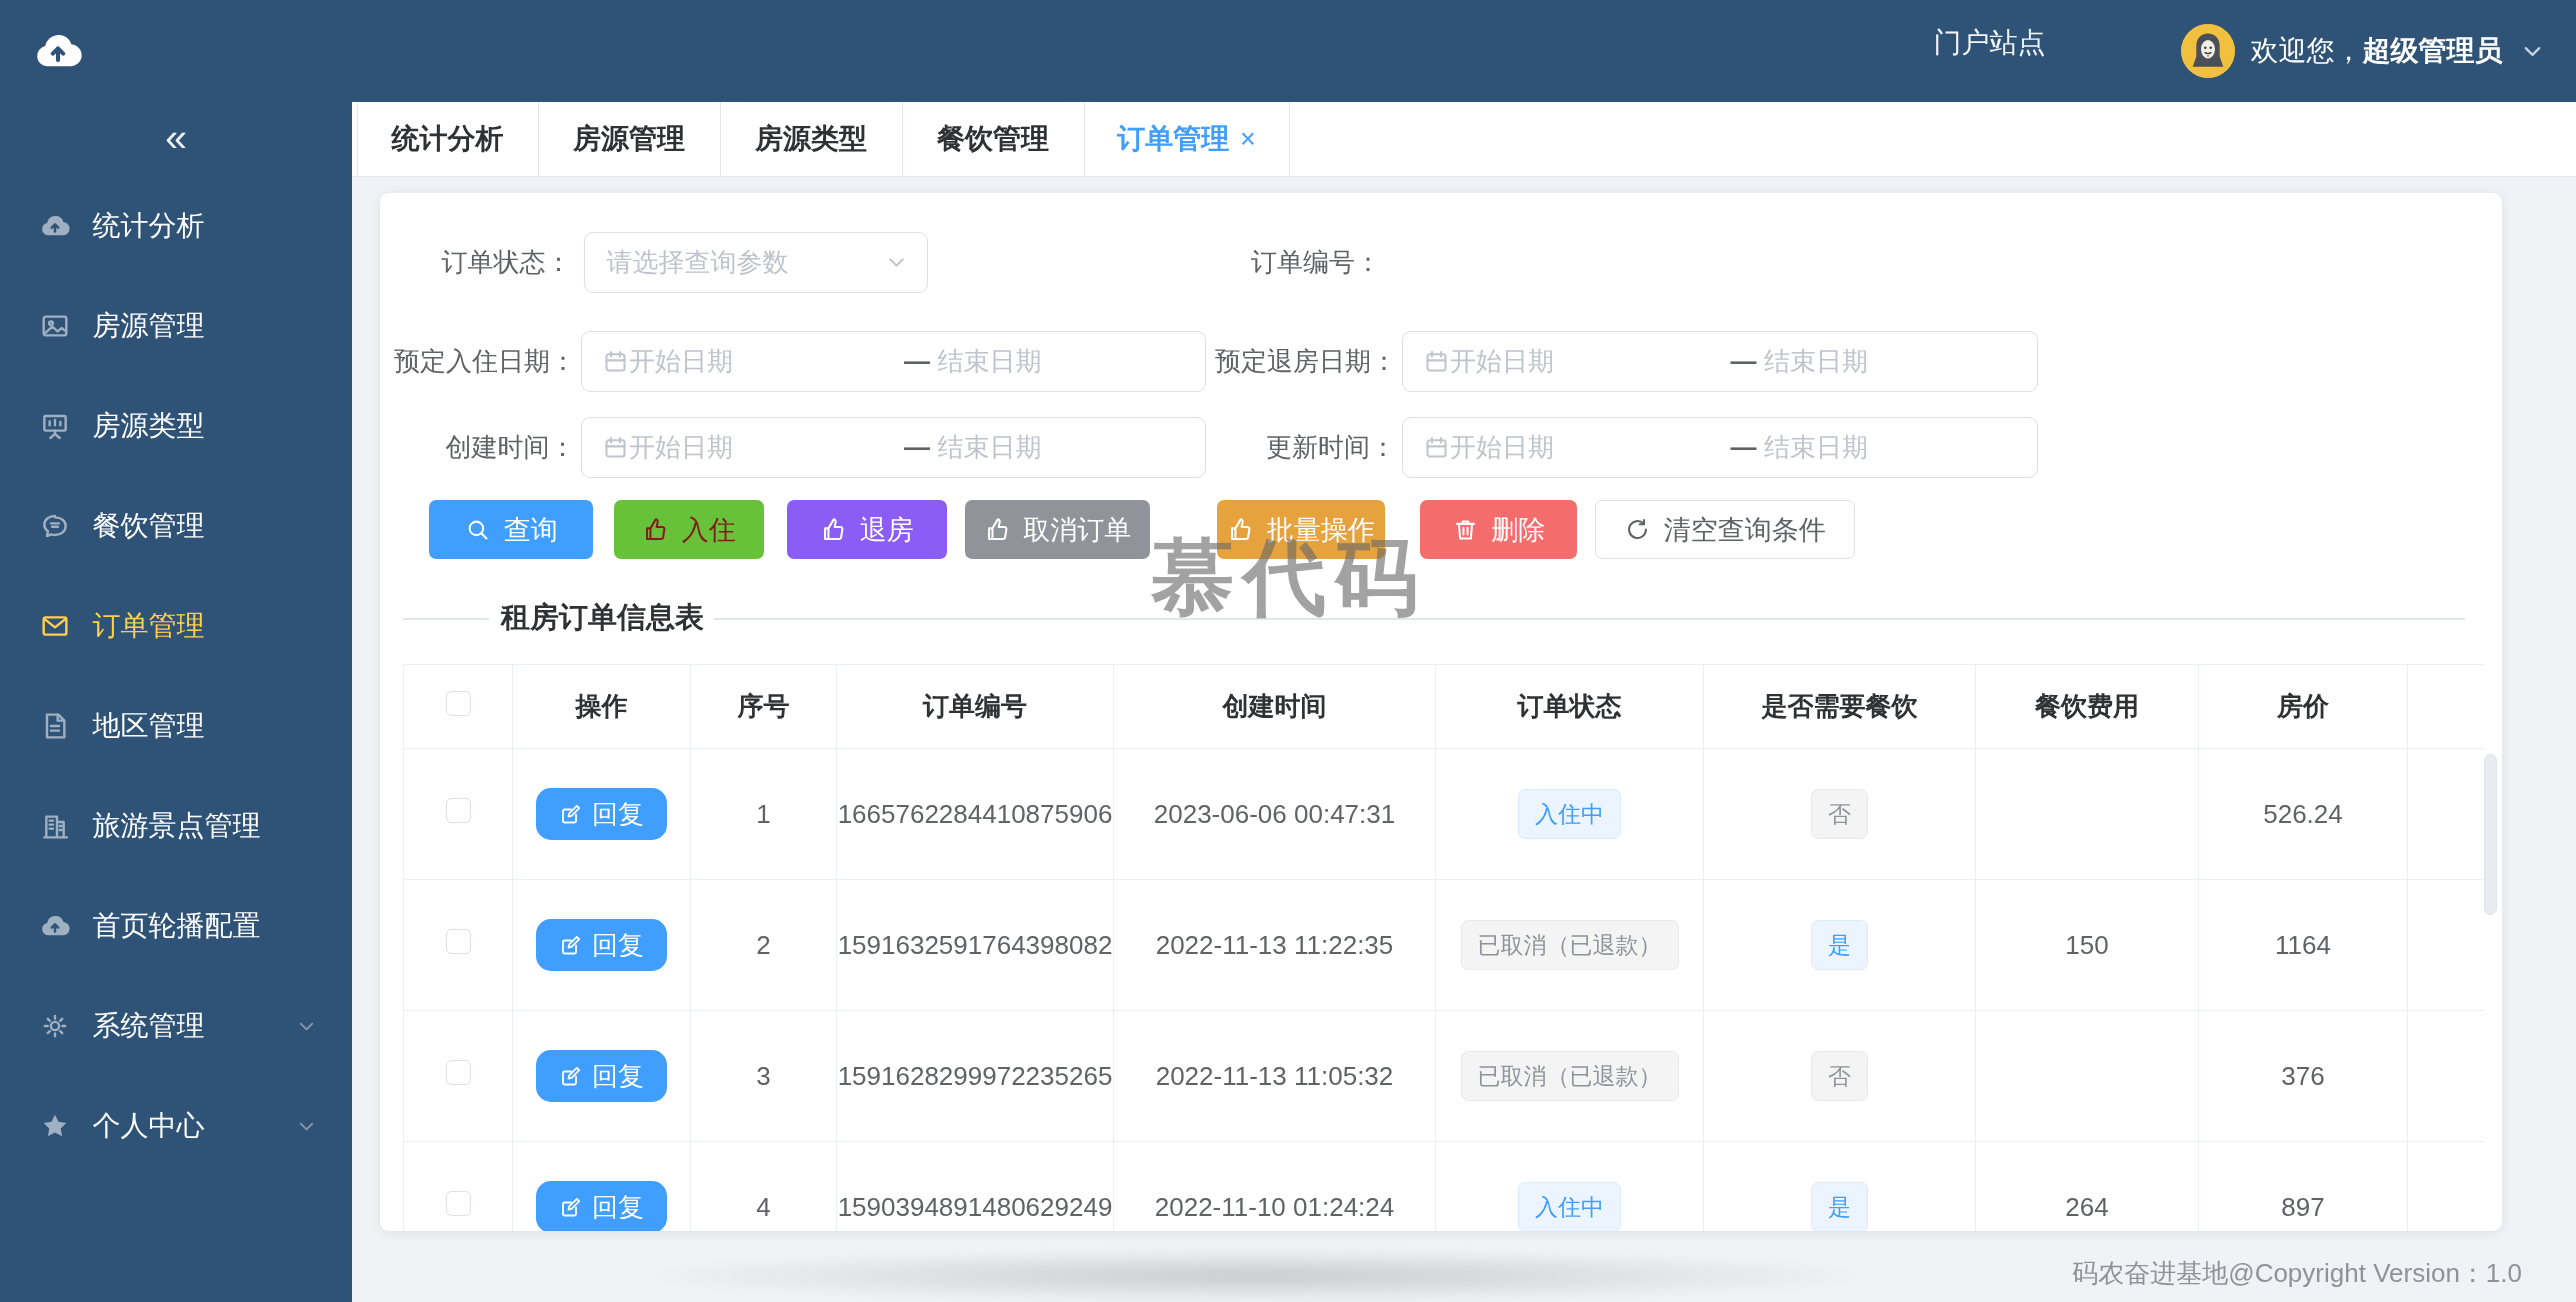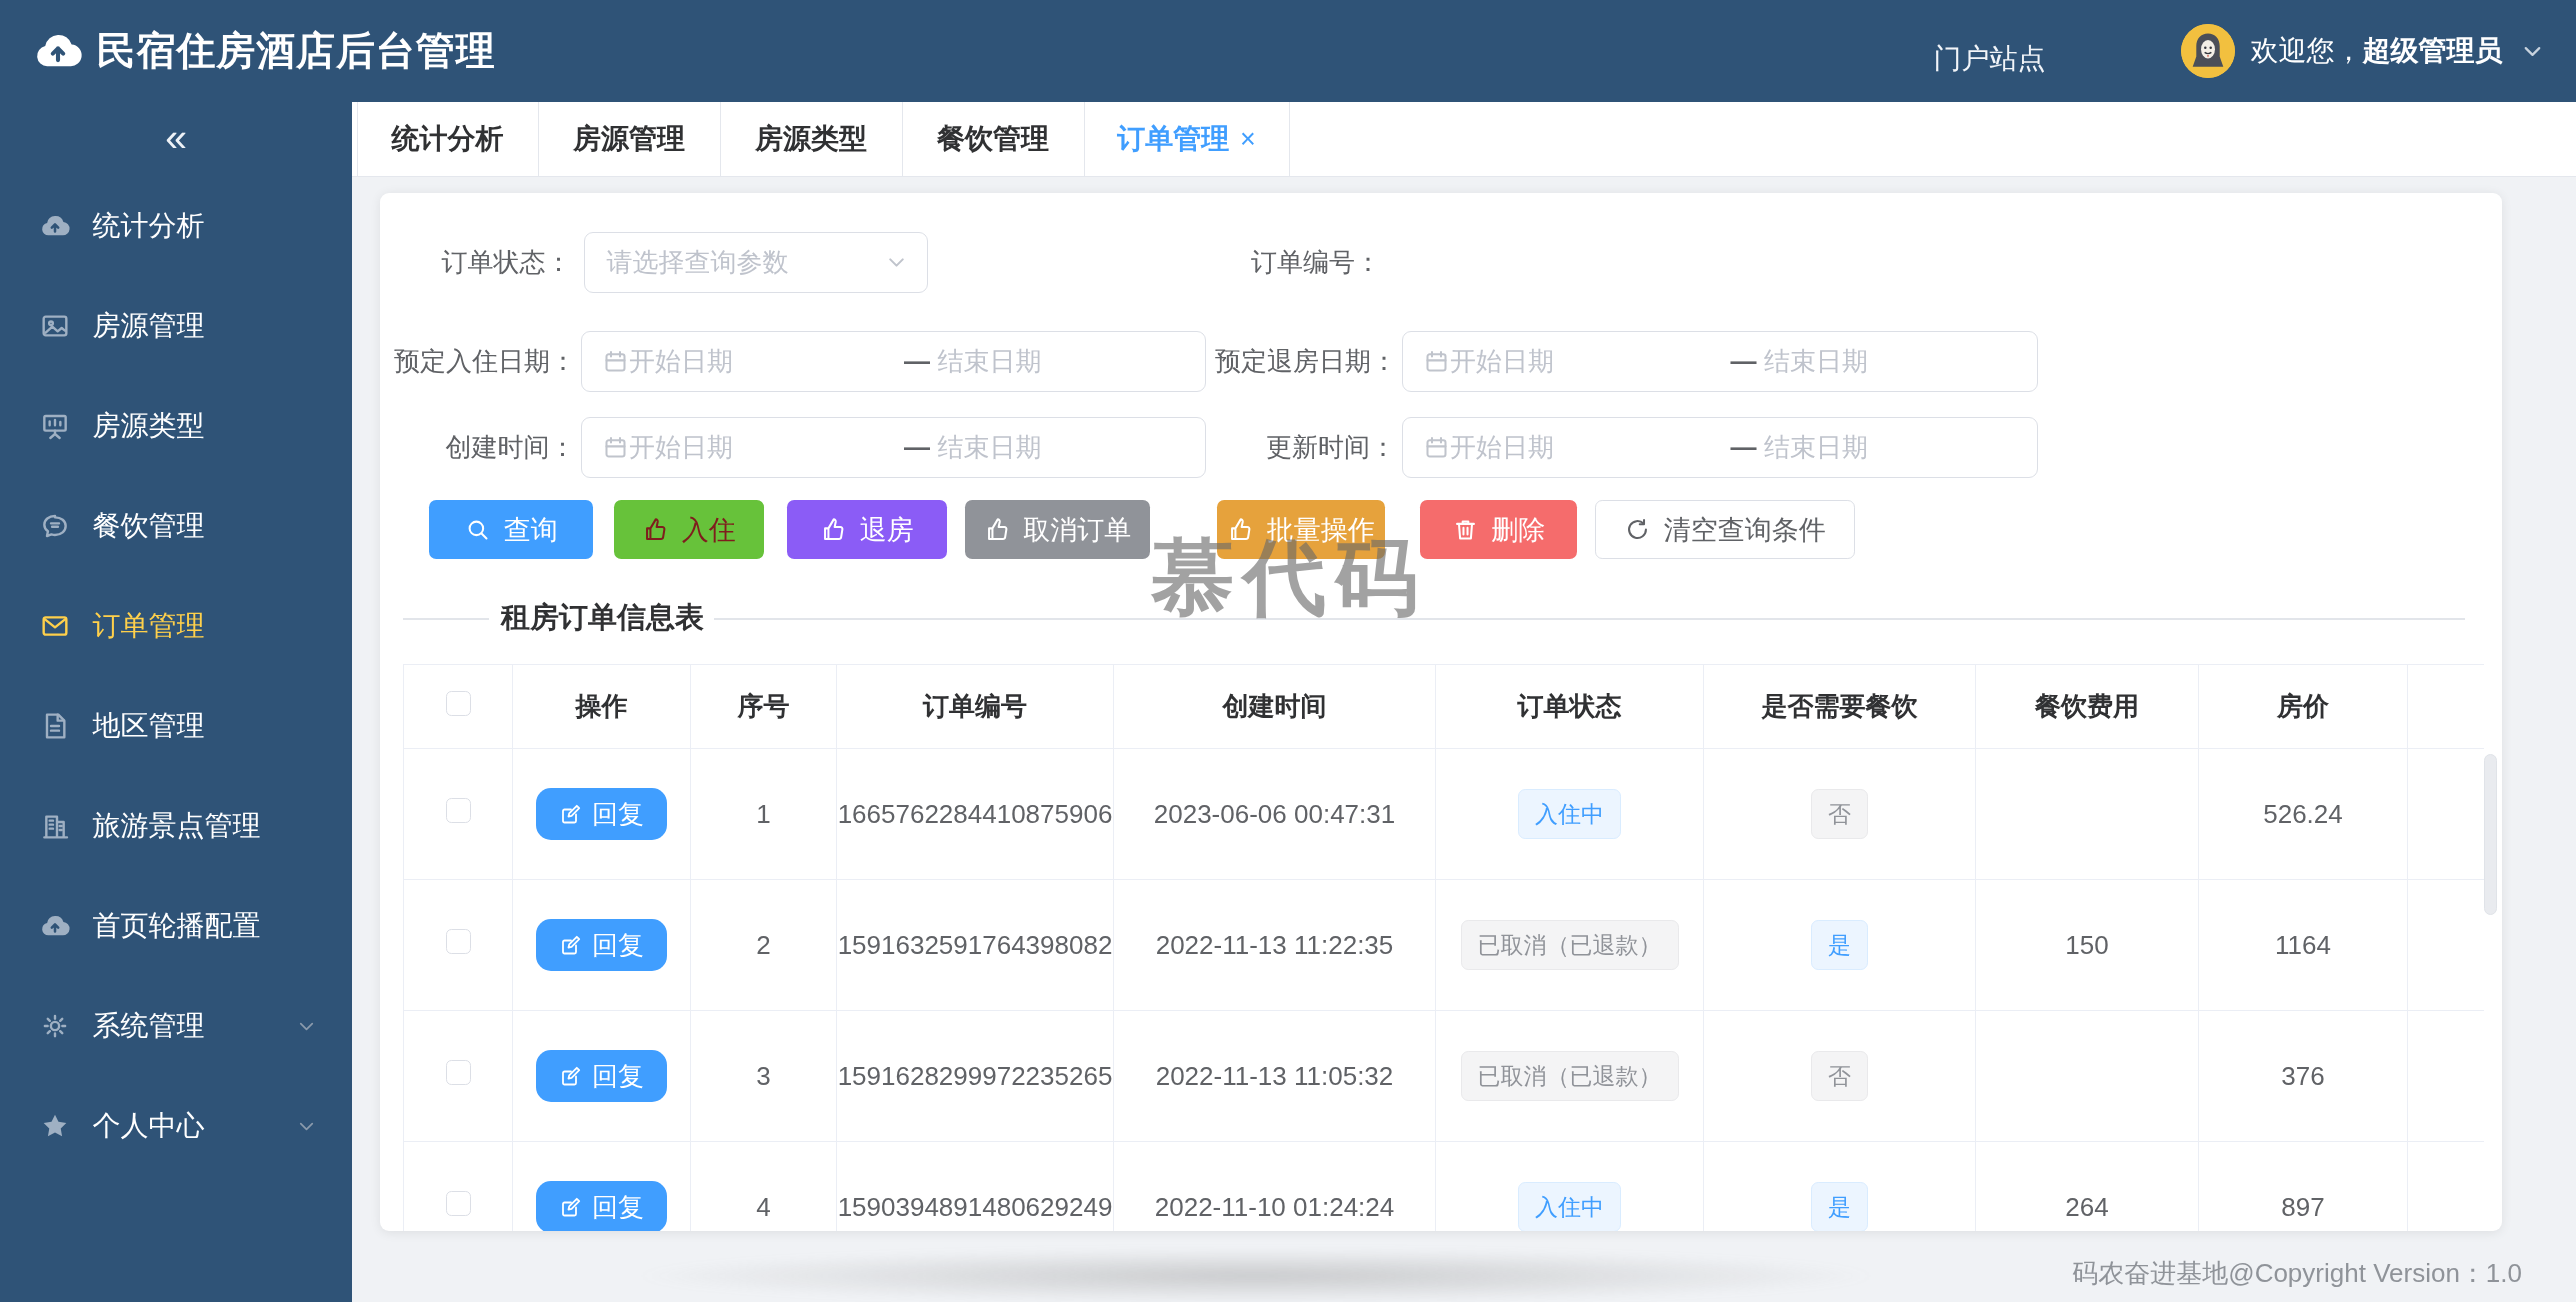--- a/index.html
+++ b/index.html
@@ -7,21 +7,21 @@
     width:2576px;height:1302px;overflow:hidden;position:relative;
     background:#f0f2f5;
     font-family:"Liberation Sans","DejaVu Sans",sans-serif;
     -webkit-font-smoothing:antialiased;
   }
   svg{display:block}
   
   .header{position:absolute;left:0;top:0;width:2576px;height:102px;background:#2f5377;display:flex;align-items:center;color:#fff;z-index:5}
   .logo-icon{margin-left:32px;width:52px;height:52px}
   .app-title{font-size:39px;font-weight:bold;margin-left:12.6px;letter-spacing:0.9px}
-  .header-right{margin-left:auto;display:flex;align-items:flex-end;padding-right:30.5px}
+  .header-right{margin-left:auto;display:flex;align-items:flex-start;padding-right:30.5px}
   .portal{font-size:28px;color:#f2f5f9;margin-right:135px;cursor:pointer}
   .avatar{width:54px;height:54px;border-radius:50%;background:#f2c03f;display:flex;align-items:center;justify-content:center;overflow:hidden}
   .user-drop{display:flex;align-items:center;gap:16px;cursor:pointer}
   .welcome{font-size:28px;white-space:nowrap}
   .welcome b{font-weight:bold}
   .caret{width:27px;height:27px;color:#c7d2de}
   
   .sidebar{position:absolute;left:0;top:102px;width:352px;height:1200px;background:#2f5377}
   .collapse{position:absolute;top:16px;left:0;width:100%;text-align:center;font-size:39px;color:#eef2f7;cursor:pointer;line-height:1}
   .menu{position:absolute;top:74px;left:0;right:0}
@@ -76,21 +76,20 @@
 </head>
 <body>
 
 <div class="header">
   <span class="logo-icon">
     <svg viewBox="0 0 24 24">
         <path fill="#ffffff" d="M7 19a4.7 4.7 0 0 1-.9-9.3A6.3 6.3 0 0 1 18.3 9a4.4 4.4 0 0 1-.8 10H7z"></path>
         <path d="M12 16.2v-5.4M9.6 13.2l2.4-2.4 2.4 2.4" fill="none" stroke="#2f5377" stroke-width="1.9" stroke-linecap="round" stroke-linejoin="round"></path>
       </svg>
   </span>
-  <span class="app-title">民宿住房酒店后台管理</span>
   <div class="header-right">
     <span class="portal">门户站点</span>
     <div class="user-drop">
       <span class="avatar">
         <svg viewBox="0 0 24 24" width="54" height="54">
             <circle cx="12" cy="12" r="12" fill="#f2c03f"></circle>
             <path fill="#4b4f58" d="M12 4.2c-3.1 0-5.2 2.3-5.2 5.6v4.6L5.2 19h13.6l-1.6-4.6V9.8c0-3.3-2.1-5.6-5.2-5.6z"></path>
             <ellipse cx="12" cy="11.2" rx="3.1" ry="4.1" fill="#f3efe6"></ellipse>
             <circle cx="10.8" cy="10.6" r=".55" fill="#33363d"></circle>
             <circle cx="13.2" cy="10.6" r=".55" fill="#33363d"></circle>

